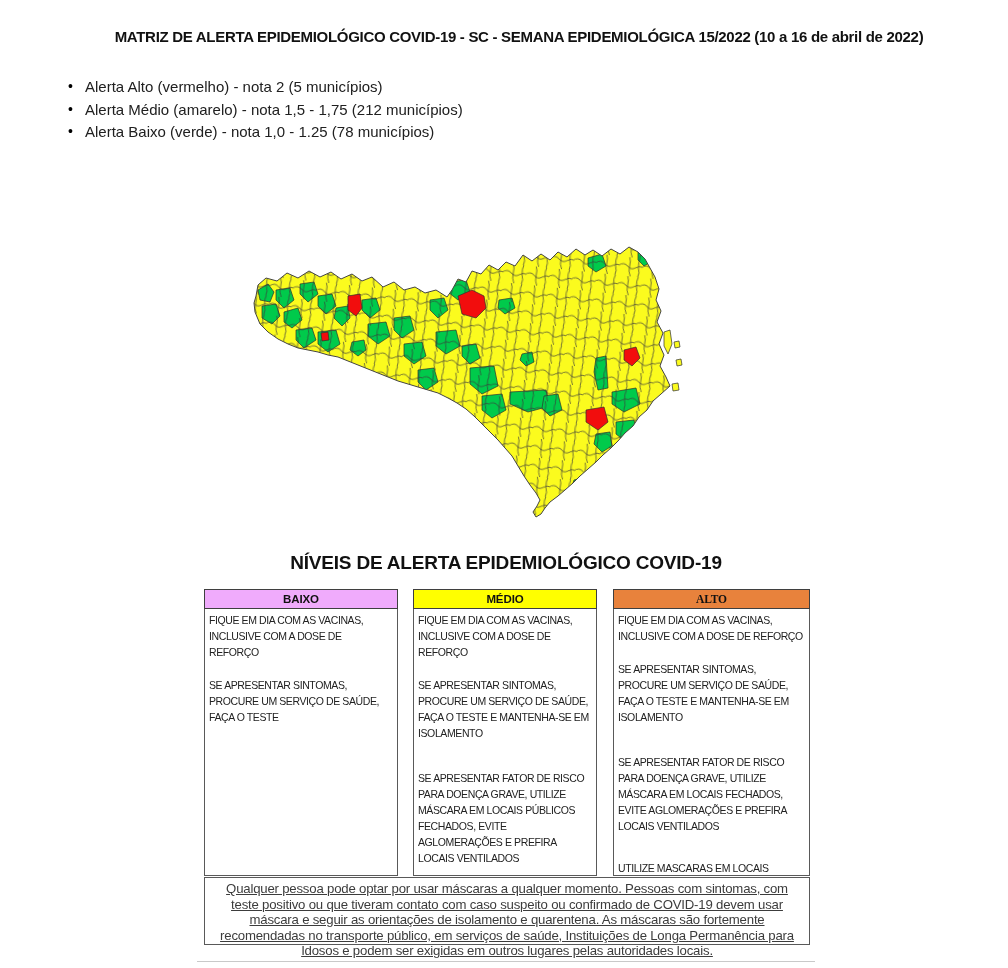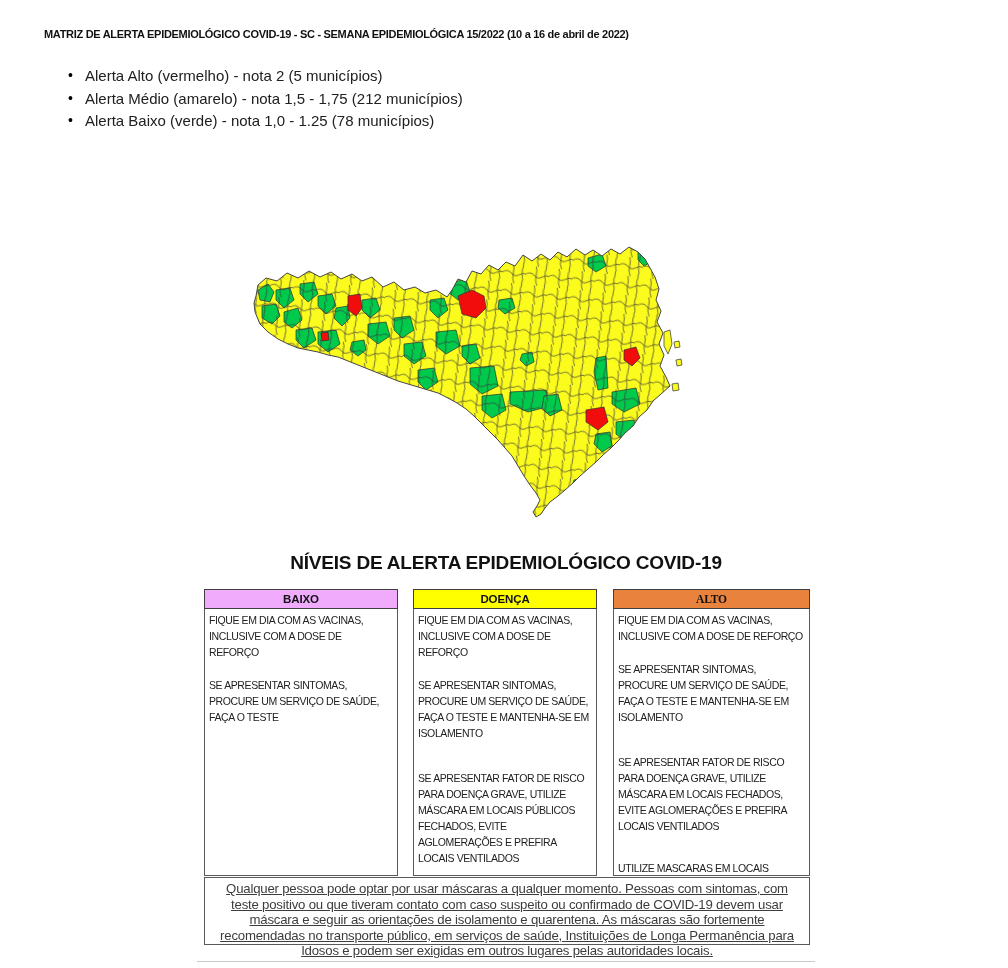--- a/index.html
+++ b/index.html
@@ -1,23 +1,23 @@
 <!DOCTYPE html>
 <html><head>
 <meta charset="utf-8">
 <style>
   * { margin:0; padding:0; box-sizing:border-box; }
   html,body { background:#ffffff; }
   body { font-family:"Liberation Sans", sans-serif; color:#1a1a1a; }
   .page { position:relative; width:1008px; height:968px; background:#fff; overflow:hidden; }
 
   .title { position:absolute; left:44px; top:28px; width:950px;
-           font-size:11px; font-weight:bold; letter-spacing:-0.3px; color:#111; }
+           font-size:15px; font-weight:bold; letter-spacing:-0.3px; color:#111;text-align:center; }
 
-  ul.bullets { position:absolute; left:66px; top:65px; width:888px; list-style:none; }
+  ul.bullets { position:absolute; left:66px; top:76px; width:888px; list-style:none; }
   ul.bullets li { position:relative; padding-left:19px; font-size:15px; line-height:21.5px;
                   color:#202020; margin-bottom:1px; }
   ul.bullets li::before { content:"•"; position:absolute; left:2px; top:0; font-size:14px; color:#000; }
 
   .map { position:absolute; left:205px; top:228px; width:500px; height:300px; }
   .map svg { display:block; }
 
   .section-title { position:absolute; left:203px; top:552px; width:606px; text-align:center;
                    font-size:19px; font-weight:bold; letter-spacing:-0.2px; color:#111; }
 
@@ -142,21 +142,21 @@
 
     <div class="col c1">
       <div class="hdr" style="background: #f0abfc;">BAIXO</div>
       <div class="cell">
         <p>FIQUE EM DIA COM AS VACINAS, INCLUSIVE COM A DOSE DE REFORÇO</p>
         <p class="m9">SE APRESENTAR SINTOMAS, PROCURE UM SERVIÇO DE SAÚDE, FAÇA O TESTE</p>
       </div>
     </div>
 
     <div class="col c2">
-      <div class="hdr" style="background: rgb(255, 255, 0);">DOENÇA</div>
+      <div class="hdr" style="background: rgb(255, 255, 0);">MÉDIO</div>
       <div class="cell">
         <p>FIQUE EM DIA COM AS VACINAS, INCLUSIVE COM A DOSE DE REFORÇO</p>
         <p class="m9">SE APRESENTAR SINTOMAS, PROCURE UM SERVIÇO DE SAÚDE, FAÇA O TESTE E MANTENHA-SE EM ISOLAMENTO</p>
         <p class="m22">SE APRESENTAR FATOR DE RISCO PARA DOENÇA GRAVE, UTILIZE MÁSCARA EM LOCAIS PÚBLICOS FECHADOS, EVITE AGLOMERAÇÕES E PREFIRA LOCAIS VENTILADOS</p>
       </div>
     </div>
 
     <div class="col c3">
       <div class="hdr" style="background: rgb(232, 130, 60); font-family: Liberation Serif, serif;">ALTO</div>
       <div class="cell">

